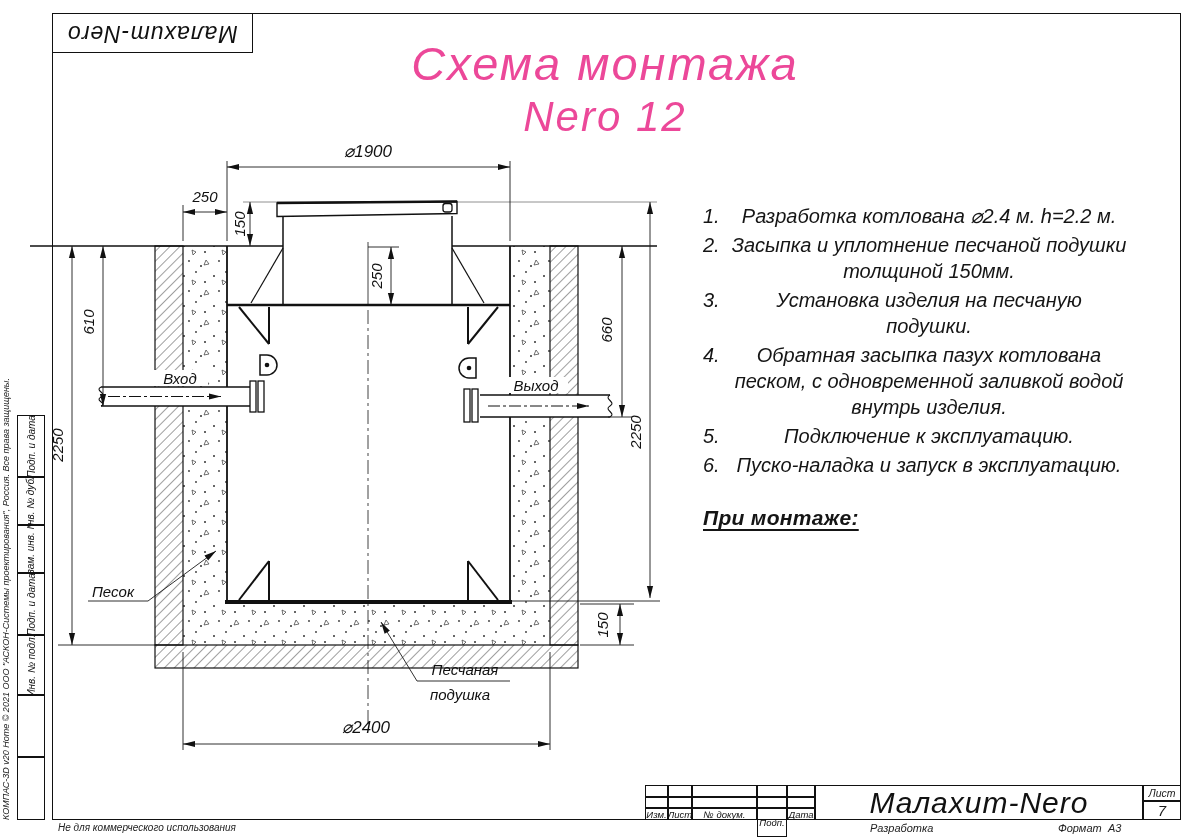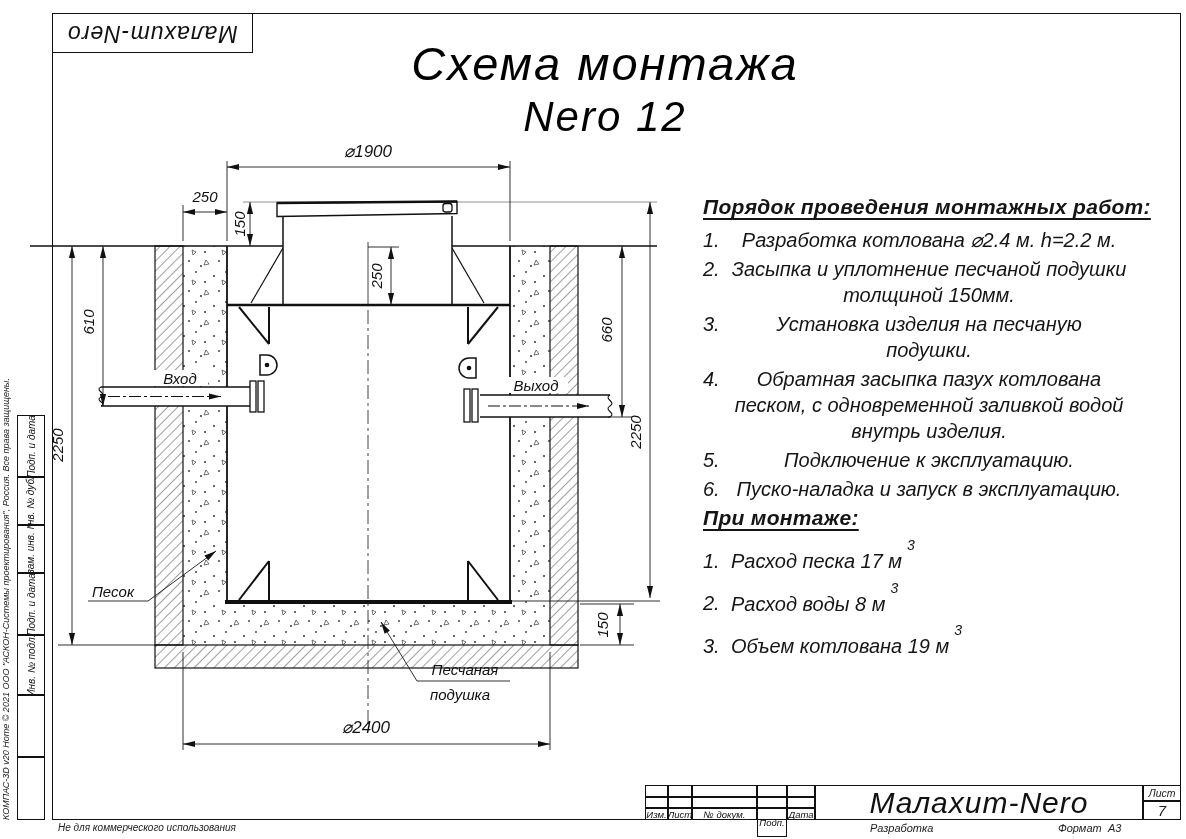--- a/index.html
+++ b/index.html
@@ -9,21 +9,21 @@
 
   
   .frame { position:absolute; left:52px; top:13px; width:1129px; height:807px; border:1.7px solid #111; }
 
   
   .corner-box { position:absolute; left:52px; top:13px; width:201px; height:40px; border:1.7px solid #111;
                 display:flex; align-items:center; justify-content:center; }
   .corner-box span { transform:rotate(180deg); font-style:italic; font-size:23px; letter-spacing:1px; color:#111; }
 
   
-  .title-wrap { position:absolute; left:320px; top:36px; width:570px; text-align:center; font-style:italic; color:#000000; }
+  .title-wrap { position:absolute; left:320px; top:36px; width:570px; text-align:center; font-style:italic; color:#ec4899; }
   .title-l1 { font-size:47px; letter-spacing:2px; }
   .title-l2 { font-size:42px; letter-spacing:2px; margin-top:2px; }
 
   
   svg.draw { position:absolute; left:0; top:0; }
   svg.draw text { font-family:"Liberation Sans", sans-serif; font-style:italic; fill:#111; }
   .dim-t  { font-size:15px; }
   .dim-tb { font-size:17px; }
 
   
@@ -234,21 +234,20 @@
 
     <g>
       <text x="465" y="675" text-anchor="middle" class="dim-t">Песчаная</text>
       <text x="460" y="700" text-anchor="middle" class="dim-t">подушка</text>
       <line x1="417" y1="681" x2="510" y2="681" stroke="#1a1a1a" stroke-width="0.9"></line>
       <line x1="417" y1="681" x2="381" y2="622" stroke="#1a1a1a" stroke-width="0.9" marker-end="url(#arr)"></line>
     </g>
   </svg>
 
   <div class="txtblock" style="left:703px; top:195px; width:480px;">
-    <div class="tb-head">Порядок проведения монтажных работ:</div>
     <div class="tb-items">
       <div class="tb-item">
         <span class="num">1.</span>
         <span class="txt">Разработка котлована ⌀2.4 м. h=2.2 м.</span>
       </div>
       <div class="tb-item">
         <span class="num">2.</span>
         <span class="txt">Засыпка и уплотнение песчаной подушки толщиной 150мм.</span>
       </div>
       <div class="tb-item">
@@ -265,31 +264,20 @@
       </div>
       <div class="tb-item">
         <span class="num">6.</span>
         <span class="txt">Пуско-наладка и запуск в эксплуатацию.</span>
       </div>
     </div>
   </div>
 
   <div class="txtblock" style="left:703px; top:506px; width:480px;">
     <div class="tb-head">При монтаже:</div>
-    <div>
-      <div class="mn-item">
-        <span class="num">1.</span><span>Расход песка 17 м</span><sup class="cube">3</sup>
-      </div>
-      <div class="mn-item">
-        <span class="num">2.</span><span>Расход воды 8 м</span><sup class="cube">3</sup>
-      </div>
-      <div class="mn-item">
-        <span class="num">3.</span><span>Объем котлована 19 м</span><sup class="cube">3</sup>
-      </div>
-    </div>
   </div>
 
   <div class="side-cell" style="top:415px; height:62px;">
     <span>Подп. и дата</span>
     </div>
   <div class="side-cell" style="top:477px; height:48px;">
     <span>Инв. № дубл.</span>
     </div>
   <div class="side-cell" style="top:525px; height:48px;">
     <span>Взам. инв. №</span>

